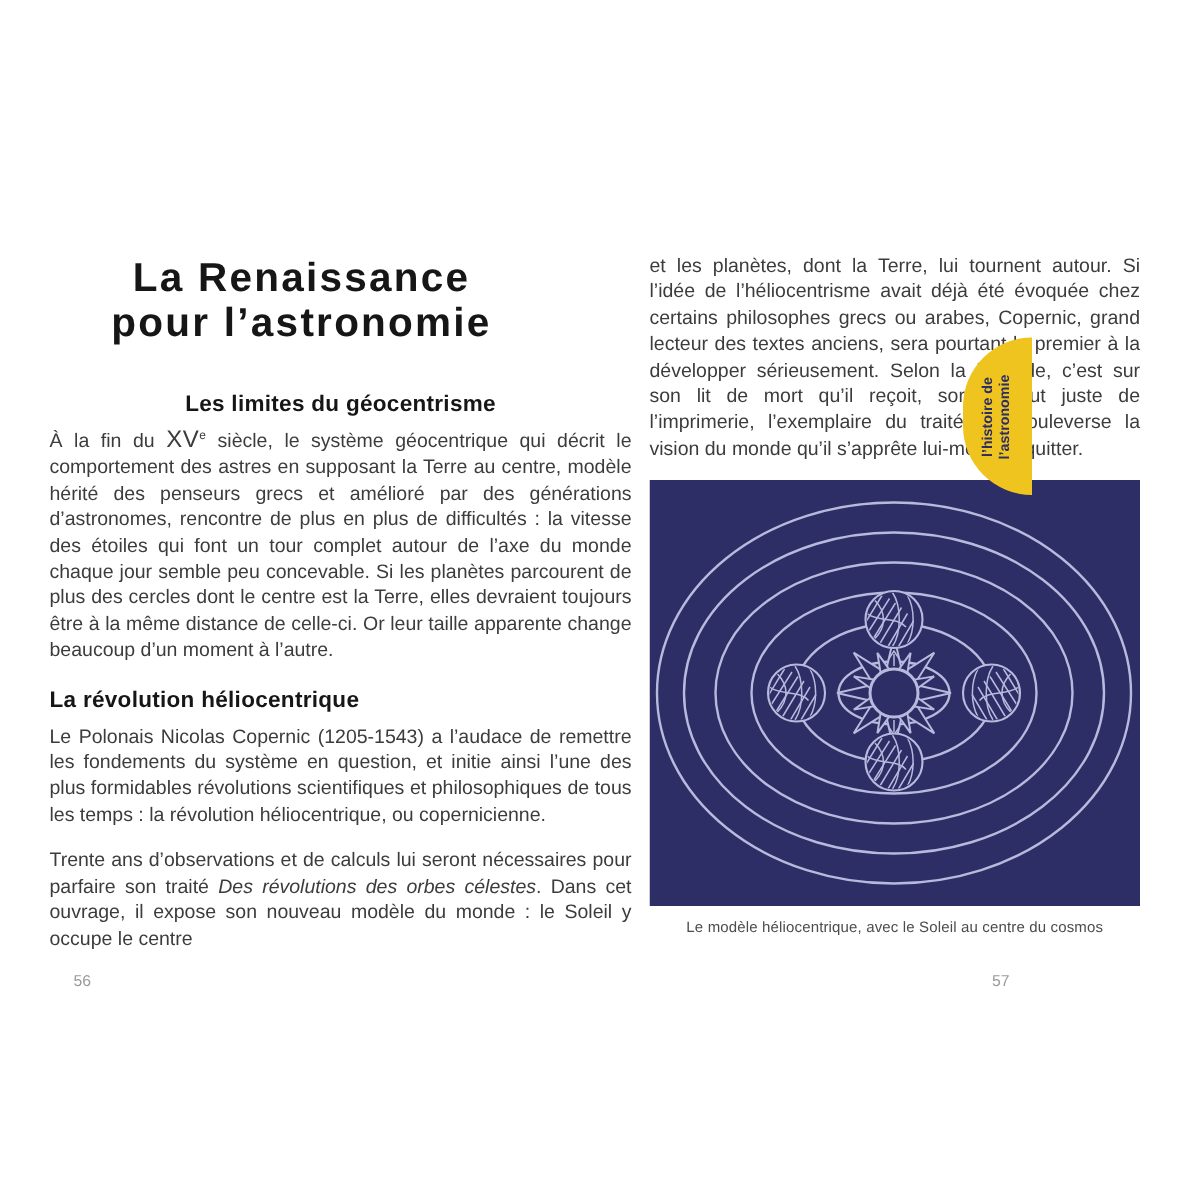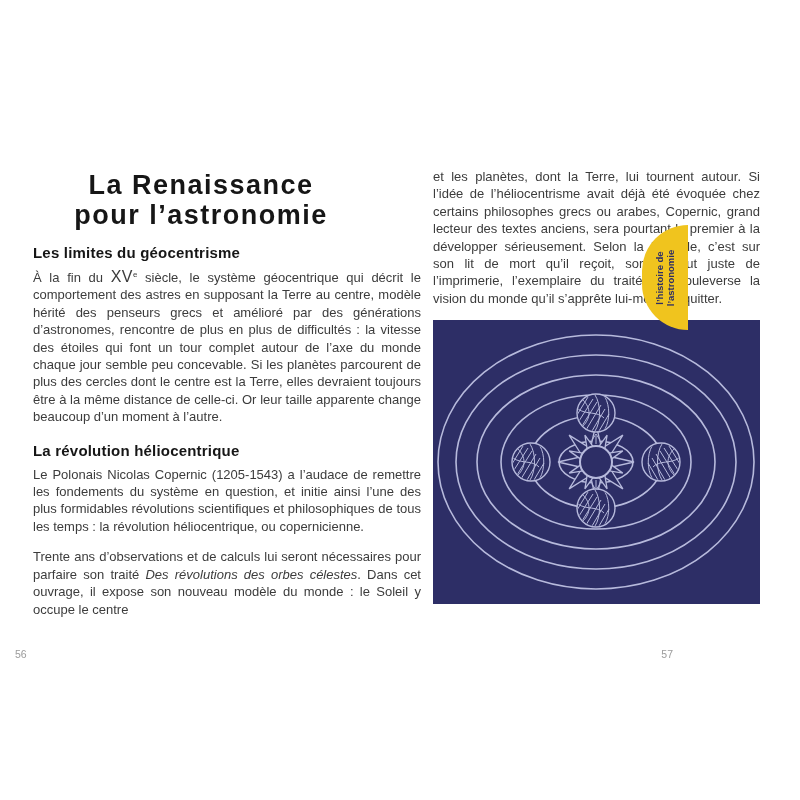--- a/index.html
+++ b/index.html
@@ -17,21 +17,21 @@
     font-family:"Liberation Sans", sans-serif;}
   .spread{position:relative;width:688px;height:800px;background:#fff;}
 
   
   .left-page{position:absolute;left:33px;top:170px;width:388px;}
   .page-title{width:336px;text-align:center;font-size:27px;line-height:30px;
     font-weight:bold;letter-spacing:1.5px;color:var(--heading-text);}
   .page-title span{display:block;}
   .section-heading{font-size:15px;font-weight:bold;color:var(--heading-text);
     letter-spacing:0.2px;}
-  .hd1{margin-top:14px;}
+  .hd1{margin-top:31px;text-align:center;}
   .hd2{margin-top:16px;}
   .body-para{font-size:13px;line-height:17.4px;color:var(--body-text);
     text-align:justify;margin-top:7px;}
   .para-spacer{margin-top:13px;}
   .sc{text-transform:uppercase;font-size:16px;letter-spacing:0.4px;}
   sup{font-size:8px;line-height:0;}
   .it{font-style:italic;}
 
   
   .right-page{position:absolute;left:433px;top:168px;width:327px;}
@@ -40,21 +40,21 @@
   .illus-bg{fill:var(--illus-bg);}
   .orbit{fill:none;stroke:var(--illus-line);stroke-width:1.6;}
   .planet-fill{fill:var(--illus-bg);stroke:var(--illus-line);stroke-width:1.4;}
   .sketch{fill:none;stroke:var(--illus-line);stroke-width:1;}
   .ray{fill:var(--illus-bg);stroke:var(--illus-line);stroke-width:1.3;}
   .sun-core{fill:var(--illus-bg);stroke:var(--illus-line);stroke-width:2;}
   .fig-caption{margin-top:9px;text-align:center;font-size:10px;
     color:var(--caption-text);letter-spacing:0.1px;}
 
   
-  .page-num{position:absolute;top:648px;font-size:10.5px;color:var(--page-number);}
+  .page-num{position:absolute;top:648px;font-size:10.5px;color:var(--page-number);margin-left:34px;}
   .page-num.left{left:15px;}
   .page-num.right{right:15px;text-align:right;}
 
   
   .chapter-tab{position:absolute;right:0;top:225px;width:46px;height:105px;
     background:var(--tab-bg);border-radius:53px 0 0 53px;}
   .tab-label{position:absolute;top:50%;left:50%;
     transform:translate(-50%,-50%) rotate(-90deg);
     text-align:center;white-space:nowrap;font-size:9.5px;line-height:10.5px;
     font-weight:bold;color:var(--tab-text);}
@@ -164,20 +164,21 @@
             </g>
           <circle class="sun-core" cx="163" cy="142" r="16"></circle>
           <path class="sketch" d="M163,124 v-8 M159,120 l4,-6 4,6 M163,160 v8 M159,164 l4,6 4,-6"></path>
         </g>
 
         <use href="#planet-art" transform="translate(163,93)"></use>
         <use href="#planet-art" transform="translate(163,188)"></use>
         <use href="#planet-art" transform="translate(98,142)"></use>
         <use href="#planet-art" transform="translate(228,142) scale(-1,1)"></use>
       </svg>
+      <figcaption class="fig-caption">Le modèle héliocentrique, avec le Soleil au centre du cosmos</figcaption>
     </figure>
   </div>
 
   <div class="page-num left">56</div>
   <div class="page-num right">57</div>
 
   <div class="chapter-tab">
     <div class="tab-label">
       <div>l’histoire de</div>
       <div>l’astronomie</div>

